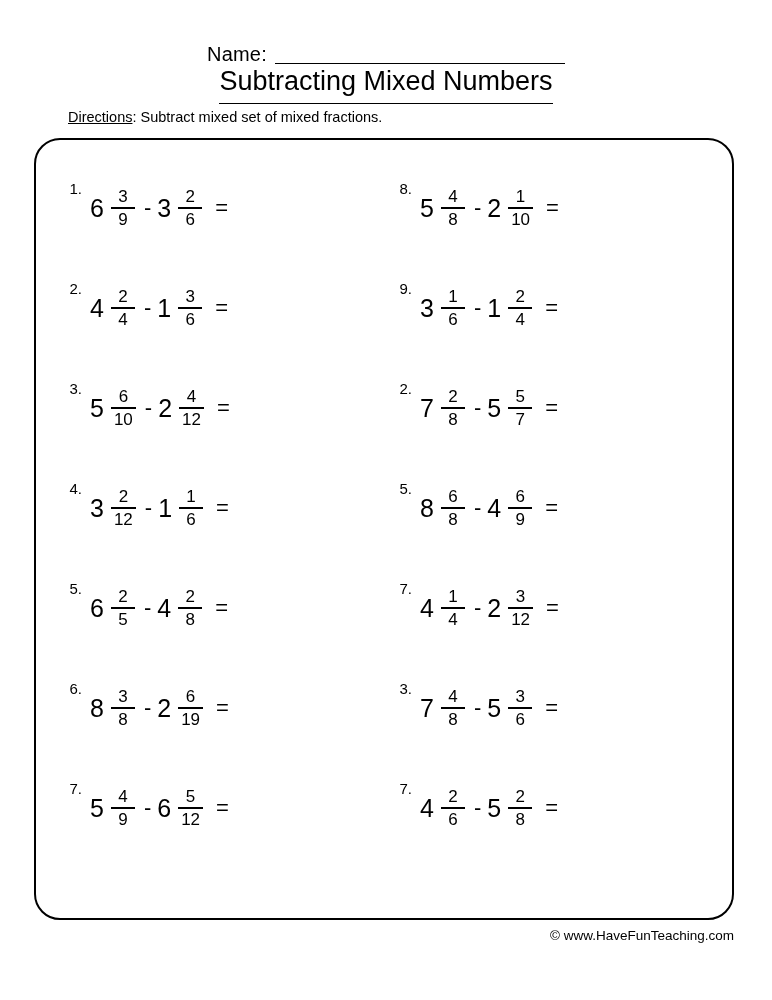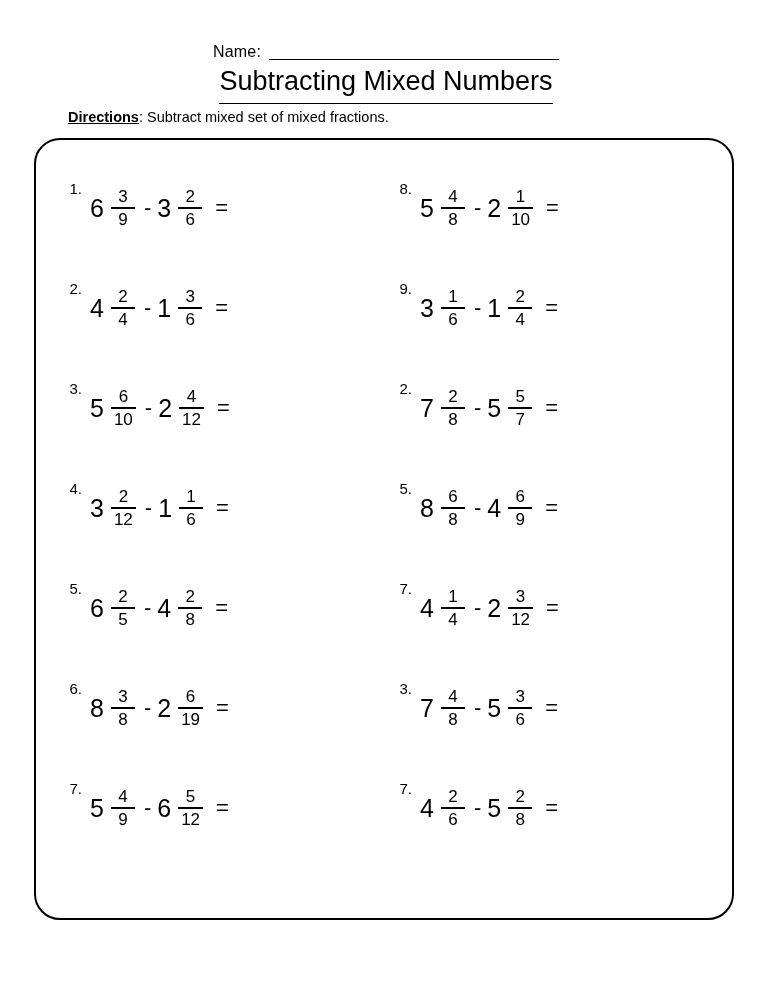--- a/index.html
+++ b/index.html
@@ -28,21 +28,21 @@
   .name-row {
     position: absolute;
     top: 44px;
     left: 0;
     width: 772px;
     display: flex;
     justify-content: center;
     align-items: flex-end;
   }
   .name-label {
-    font-size: 16px;
+    font-size: 20px;
     letter-spacing: 0.2px;
     padding-right: 8px;
     line-height: 1;
   }
   .name-blank {
     width: 290px;
     border-bottom: 1.5px solid #000;
     height: 15px;
   }
 
@@ -64,21 +64,21 @@
 
   
   .directions {
     position: absolute;
     top: 108px;
     left: 68px;
     font-size: 14.5px;
     line-height: 1.3;
   }
   .directions .dir-word {
-    font-weight: bold;
+    font-weight: normal;
     text-decoration: underline;
     margin-top: 44px;
   }
 
   
   .problem-box {
     position: absolute;
     top: 138px;
     left: 34px;
     width: 700px;
@@ -474,14 +474,15 @@
                 <span class="den">8</span>
               </span>
               <span class="eq">=</span>
             </span>
             <span style="display: inline-block; width: 50px; height: 30px;"></span>
           </div>
         </div>
     </div>
   </div>
 
+  <div class="footer">© www.HaveFunTeaching.com</div>
 
 </div>
 
 </body></html>

